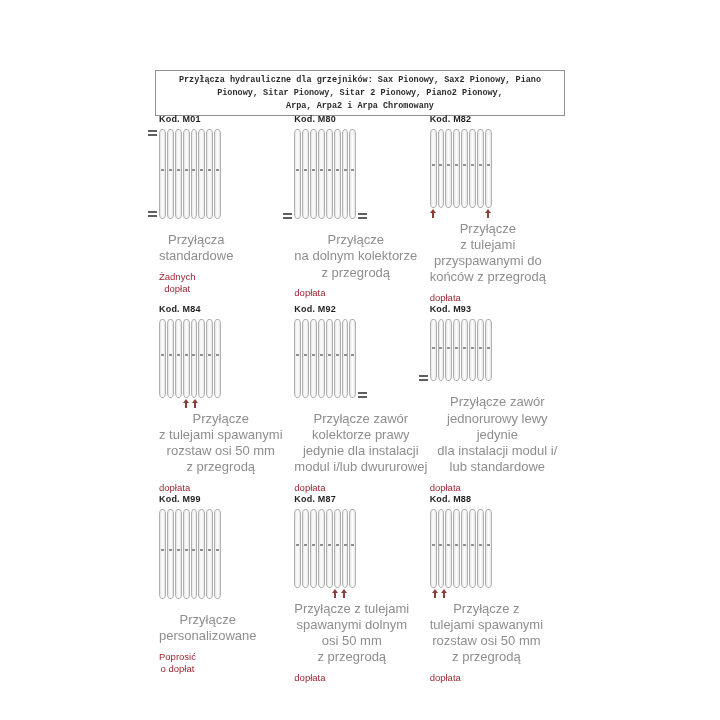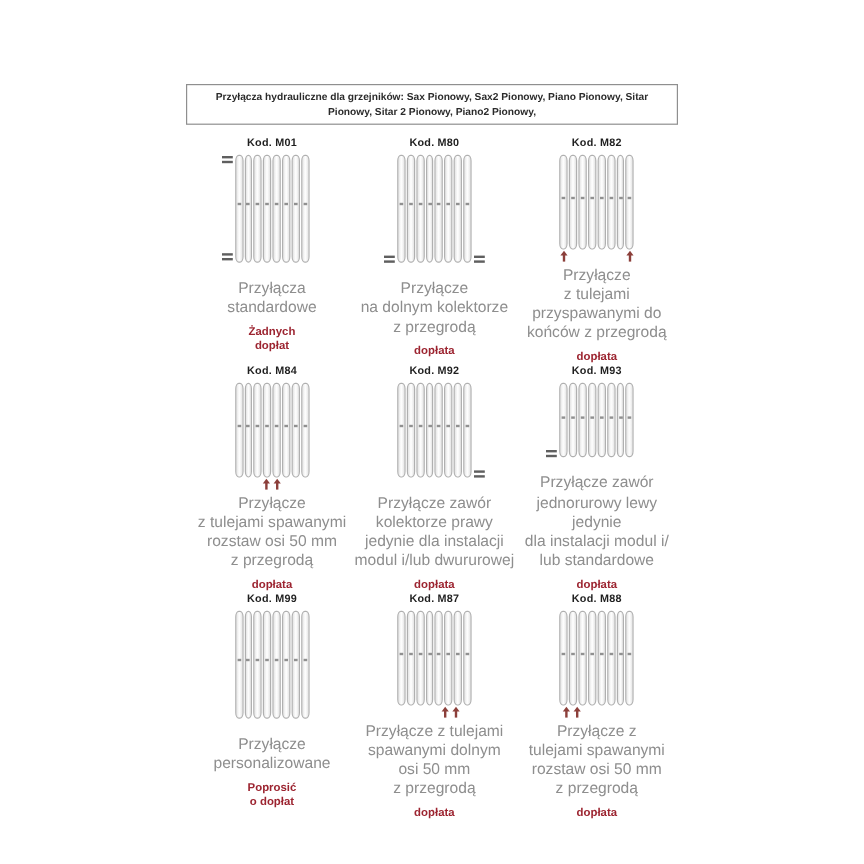--- a/index.html
+++ b/index.html
@@ -14,28 +14,29 @@
   html,body{width:720px;height:720px;background:#ffffff;overflow:hidden}
   body{font-family:"Liberation Sans", sans-serif;position:relative}
 
   .page{position:absolute;inset:0;background:#fff}
 
   .header-box{
     position:absolute;left:155px;top:70px;width:410px;
     border:1px solid #8f8f8f;padding:3px 10px;
     text-align:center;font-size:8.5px;font-weight:bold;color:var(--text-dark);
     line-height:1.5;
+    font-family:Liberation Mono, monospace;
   }
 
   .grid{
     position:absolute;left:159px;top:114px;width:406px;
     display:grid;grid-template-columns:repeat(3,1fr);grid-auto-rows:190px;
   }
 
-  .card{display:flex;flex-direction:column;align-items:center;text-align:center}
+  .card{display:flex;flex-direction:column;align-items:flex-start;text-align:center}
   .code{font-size:9px;font-weight:bold;color:#1f1f1f;margin-bottom:5px;letter-spacing:.2px}
 
   .rad-wrap{position:relative;width:62px;height:90px;margin-bottom:13px}
   .rad{display:flex;gap:1px;height:100%}
   .tube{
     flex:1;position:relative;
     border:1px solid var(--outline);
     border-radius:3px/5px;
     background:linear-gradient(90deg,#e4e4e4,#fdfdfd 45%,#fdfdfd 55%,#e4e4e4);
   }
@@ -49,28 +50,29 @@
     border-top:2px solid var(--valve);border-bottom:2px solid var(--valve);}
   
   .glyph-ar{position:absolute;width:7px;height:10px}
   .glyph-ar::before{content:"";position:absolute;left:50%;top:0;margin-left:-3px;
     border-left:3px solid transparent;border-right:3px solid transparent;
     border-bottom:4px solid var(--arrow)}
   .glyph-ar::after{content:"";position:absolute;left:50%;top:3px;margin-left:-1px;
     width:2px;height:6px;background:var(--arrow)}
 
   .desc{font-size:13px;color:var(--text-gray);line-height:1.25}
-  .note{margin-top:6px;font-size:9.5px;font-weight:bold;color:var(--accent-red);line-height:1.3}
+  .note{margin-top:6px;font-size:9.5px;font-weight:normal;color:var(--accent-red);line-height:1.3}
 </style>
 </head>
 <body>
 
 <div class="page">
   <div class="header-box">
     <div>Przyłącza hydrauliczne dla grzejników: Sax Pionowy, Sax2 Pionowy, Piano Pionowy, Sitar Pionowy, Sitar 2 Pionowy, Piano2 Pionowy,</div>
+    <div>Arpa, Arpa2 i Arpa Chromowany</div>
   </div>
   <div class="grid" id="cards-grid">
       <div class="card">
         <div class="code">Kod. M01</div>
         <div class="rad-wrap">
           <div class="rad">
             <span class="tube"></span>
             <span class="tube"></span>
             <span class="tube"></span>
             <span class="tube"></span>

